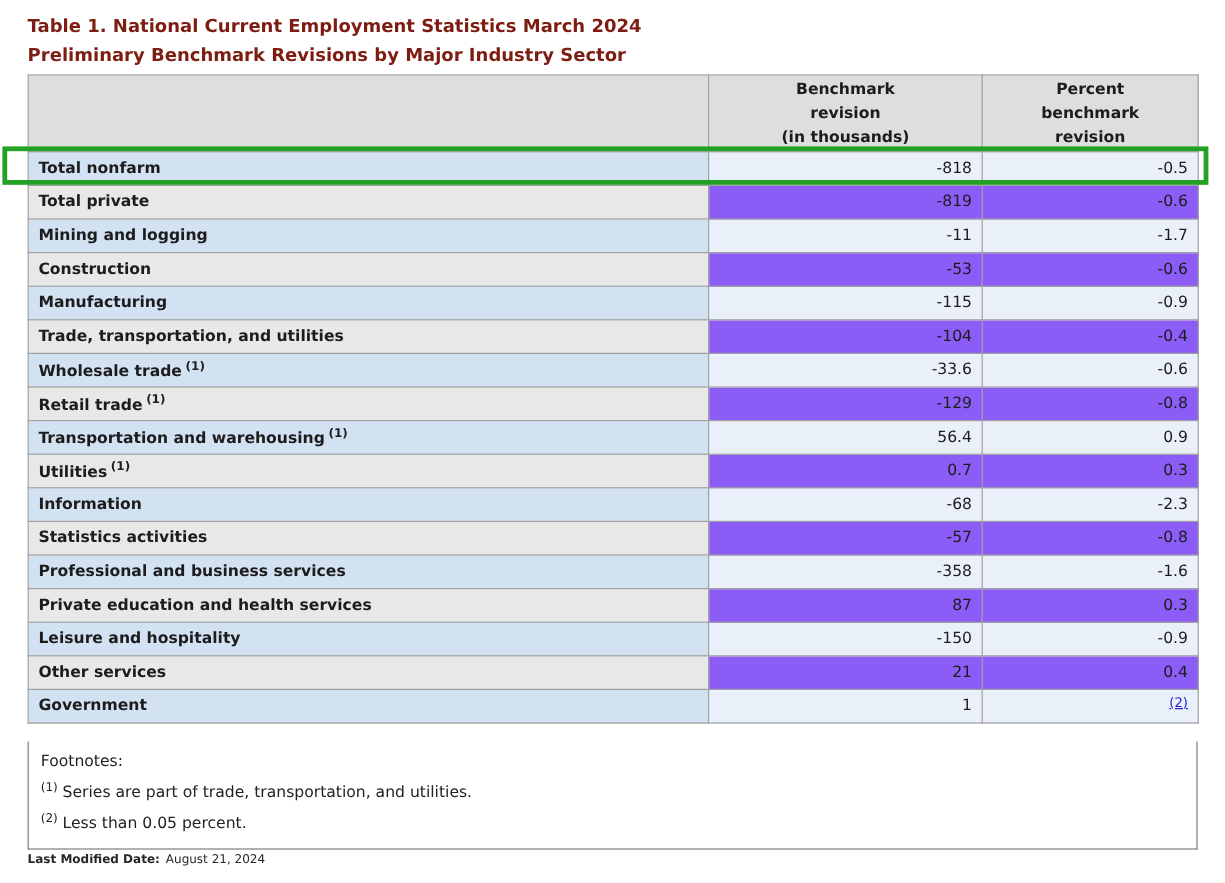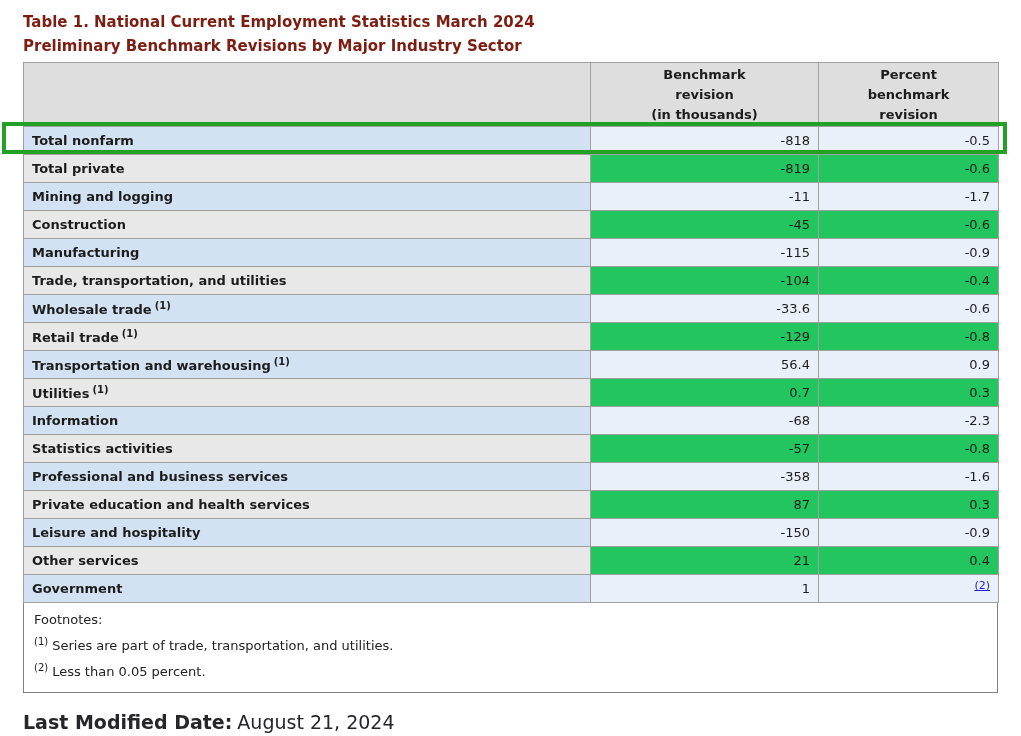--- a/index.html
+++ b/index.html
@@ -66,50 +66,51 @@
     height: 28px;
     text-align: right;
     padding-right: 8px;
     vertical-align: middle;
     font-weight: normal;
   }
   
   tr.r-blue td.label-cell { background: var(--row-label-blue, #d3e2f3); }
   tr.r-blue td.value-cell { background: var(--row-value-blue, #eaf0fa); }
   tr.r-gray td.label-cell { background: var(--row-label-gray, #e8e8e8); }
-  tr.r-gray td.value-cell { background: #22c55e; }
+  tr.r-gray td.value-cell { background: #8b5cf6; }
   sup.fn-marker {
     font-size: 10px;
     margin-left: 3px;
     font-weight: bold;
   }
   a.fn-link {
     color: var(--link-blue, #2222cc);
     text-decoration: underline;
     font-size: 11px;
     vertical-align: super;
   }
   .footnotes {
     border: 1px solid #7f7f7f;
     border-top: none;
     padding: 6px 10px 8px 10px;
     font-size: 13px;
     line-height: 22px;
     color: #222222;
     background: #ffffff;
+    margin-top: 15px;
   }
   .footnotes .fn-line sup {
     font-size: 10px;
     margin-right: 4px;
   }
   .footer-line {
     position: absolute;
     left: 23px;
     top: 711px;
-    font-size: 19px;
+    font-size: 10px;
     color: #26262b;
   }
   .footer-line .lbl { font-weight: bold; }
   .footer-line .val { font-weight: normal; margin-left: 5px; }
   .highlight-box {
     position: absolute;
     left: 2px;
     top: 122px;
     width: 1005px;
     height: 32px;
@@ -157,21 +158,21 @@
           <td class="value-cell">-819</td>
           <td class="value-cell">-0.6</td>
         </tr>
         <tr class="r-blue">
           <td class="label-cell">Mining and logging</td>
           <td class="value-cell">-11</td>
           <td class="value-cell">-1.7</td>
         </tr>
         <tr class="r-gray">
           <td class="label-cell">Construction</td>
-          <td class="value-cell">-45</td>
+          <td class="value-cell">-53</td>
           <td class="value-cell">-0.6</td>
         </tr>
         <tr class="r-blue">
           <td class="label-cell">Manufacturing</td>
           <td class="value-cell">-115</td>
           <td class="value-cell">-0.9</td>
         </tr>
         <tr class="r-gray">
           <td class="label-cell">Trade, transportation, and utilities</td>
           <td class="value-cell">-104</td>

